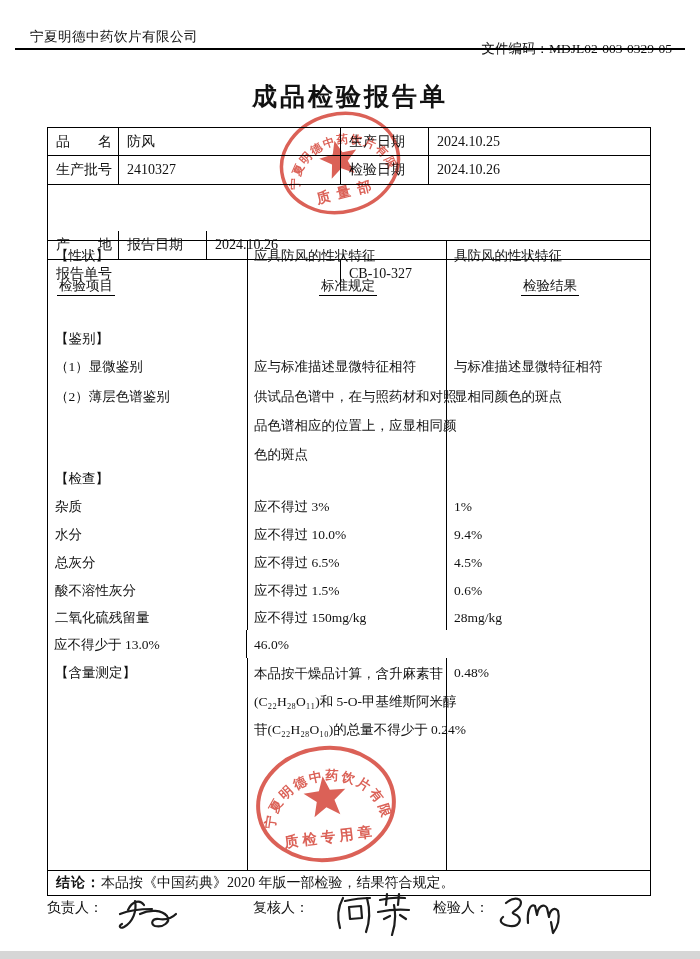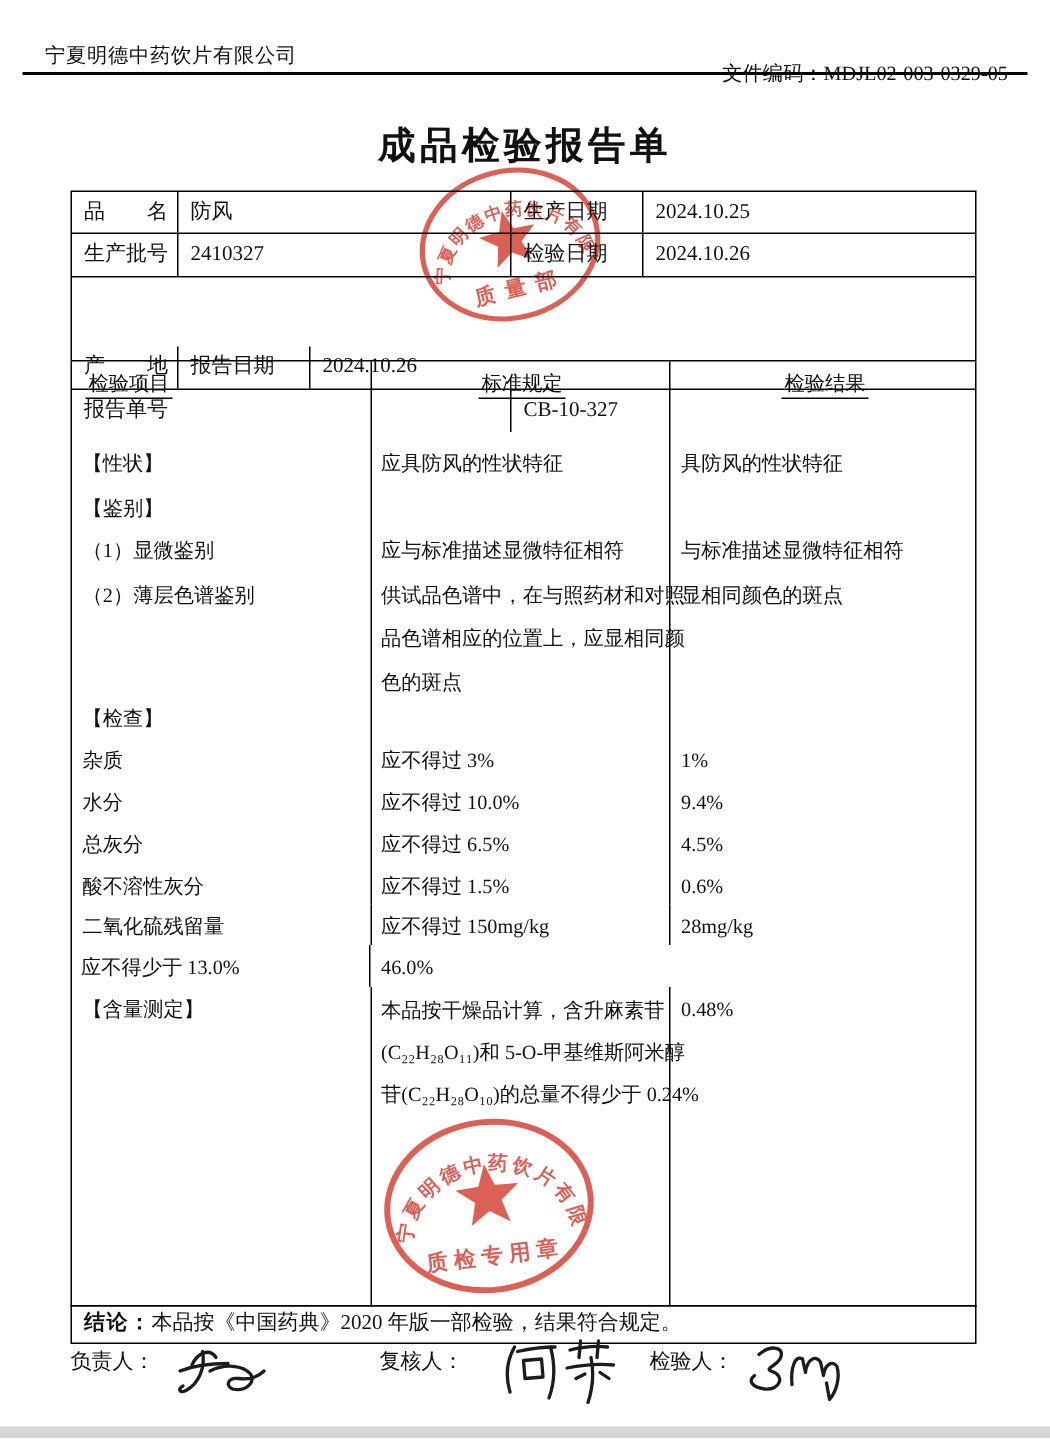--- a/index.html
+++ b/index.html
@@ -79,29 +79,29 @@
       <div class="ic-l2">报告日期</div>
       <div class="ic-v2">2024.10.26</div>
     </div>
     <div class="irow">
       <div class="ic-la">报告单号</div>
       <div class="ic-vb">CB-10-327</div>
     </div>
   </div>
 
   <div class="abs spec-table">
+    <div class="srow" style="height:30px;">
+      <div class="sc1">【性状】</div>
+      <div class="sc2">应具防风的性状特征</div>
+      <div class="sc3">具防风的性状特征</div>
+    </div>
     <div class="srow" style="height:53px;">
       <div class="sc1 shead shead-left"><span>检验项目</span></div>
       <div class="sc2 shead"><span>标准规定</span></div>
       <div class="sc3 shead"><span>检验结果</span></div>
-    </div>
-    <div class="srow" style="height:30px;">
-      <div class="sc1">【性状】</div>
-      <div class="sc2">应具防风的性状特征</div>
-      <div class="sc3">具防风的性状特征</div>
     </div>
     <div class="srow" style="height:28px;">
       <div class="sc1">【鉴别】</div>
       <div class="sc2"></div>
       <div class="sc3"></div>
     </div>
     <div class="srow" style="height:30px;">
       <div class="sc1">（1）显微鉴别</div>
       <div class="sc2">应与标准描述显微特征相符</div>
       <div class="sc3">与标准描述显微特征相符</div>

